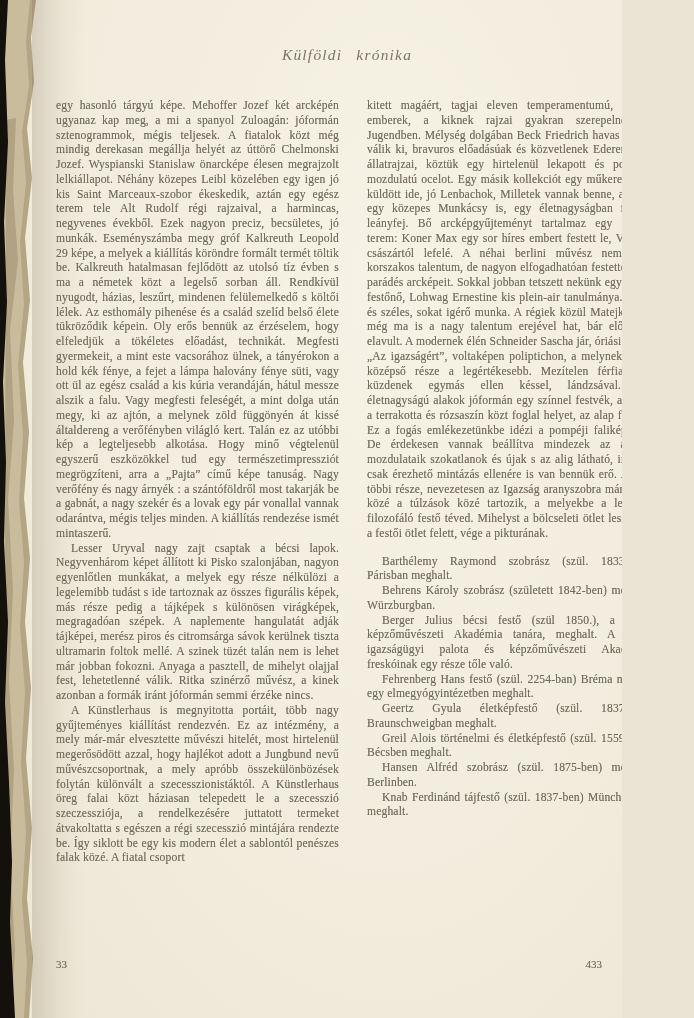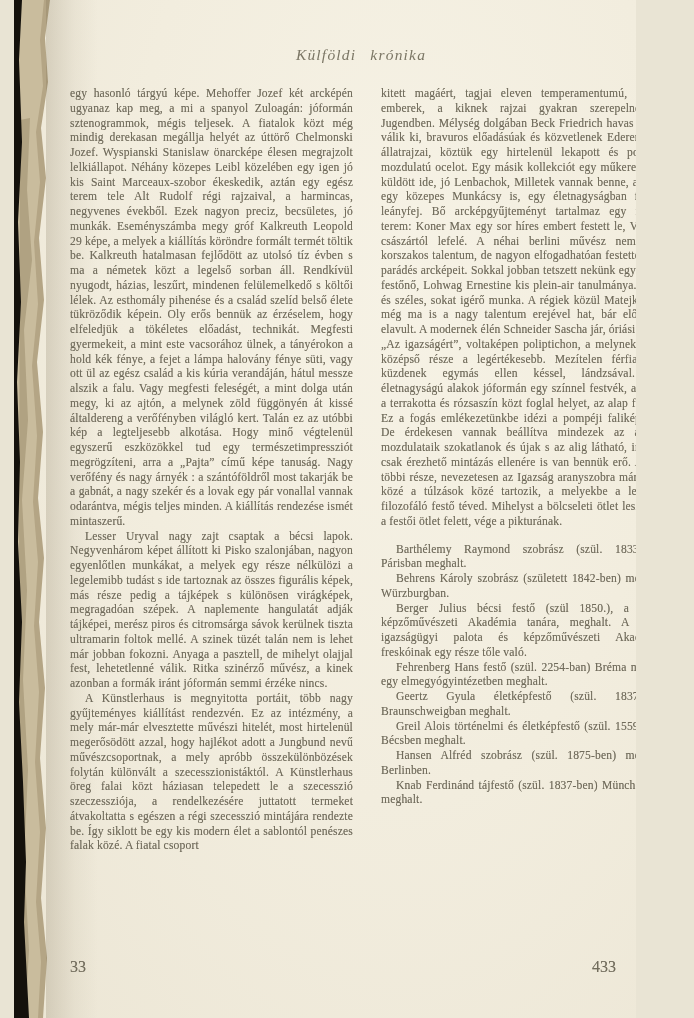--- a/index.html
+++ b/index.html
@@ -5,58 +5,57 @@
   html,body { margin:0; padding:0; }
   body {
     width:694px; height:1018px;
     background:#e9e4d4;
     font-family:"Liberation Serif","DejaVu Serif",serif;
   }
   #page {
     position:relative; width:622px; height:1018px; overflow:hidden;
     background:
       radial-gradient(ellipse at 62% 28%, #f6f2e5 0%, #f2edde 50%, #ece6d5 100%);
-    margin-left: 14px;
   }
   
   .binding-shade {
     position:absolute; left:32px; top:0; width:52px; height:100%;
     background:linear-gradient(90deg, rgba(110,96,68,0.20) 0%, rgba(110,96,68,0.06) 55%, rgba(110,96,68,0) 100%);
     pointer-events:none;
   }
   .torn-edge { position:absolute; left:0; top:0; width:42px; height:1018px; }
 
   .page-title {
     position:absolute; left:40px; top:46px; width:614px;
     text-align:center;
     font-style:italic; font-size:15.5px; letter-spacing:1.2px; word-spacing:9px;
     color:#7b7665;
   }
 
   .columns {
-    position:absolute; left:56px; top:87px; width:594px;
+    position:absolute; left:56px; top:99px; width:594px;
     display:flex; gap:28px;
     color:#716c5c;
   }
   .col { width:290px; }
   .col p {
     margin:0;
     font-size:11.6px; line-height:14.75px;
     text-align:justify;
     letter-spacing:0.15px;
     text-shadow:0 0 0.5px rgba(113,108,92,0.55);
   }
   .col p.indent { text-indent:15px; }
   .obituaries { margin-top:13px; }
   .obituaries p { text-indent:15px; }
   .caps-heading { letter-spacing:0.7px; }
 
   .footer-number {
     position:absolute; top:958px;
-    font-size:16px; color:#716c5c;
+    font-size:11px; color:#716c5c;
     text-shadow:0 0 0.5px rgba(113,108,92,0.55);
   }
   .footer-left  { left:56px; }
   .footer-right { right:20px; }
 </style>
 </head>
 <body>
 
 <div id="page">
 

